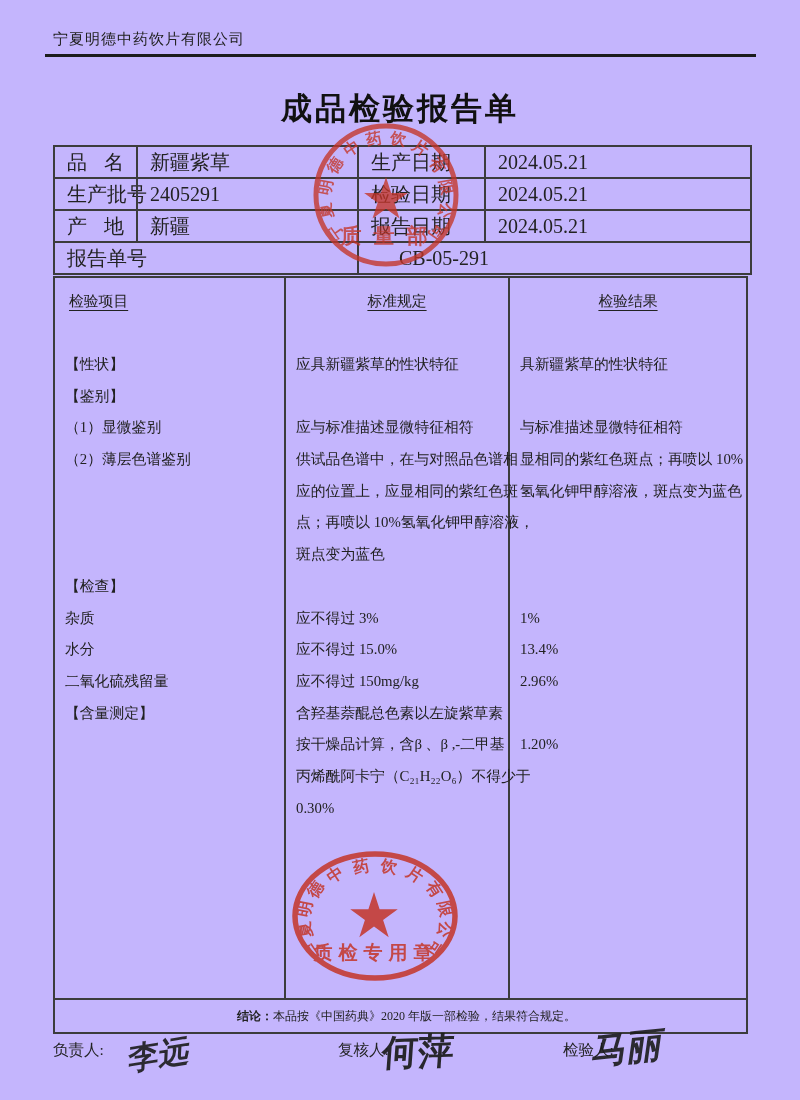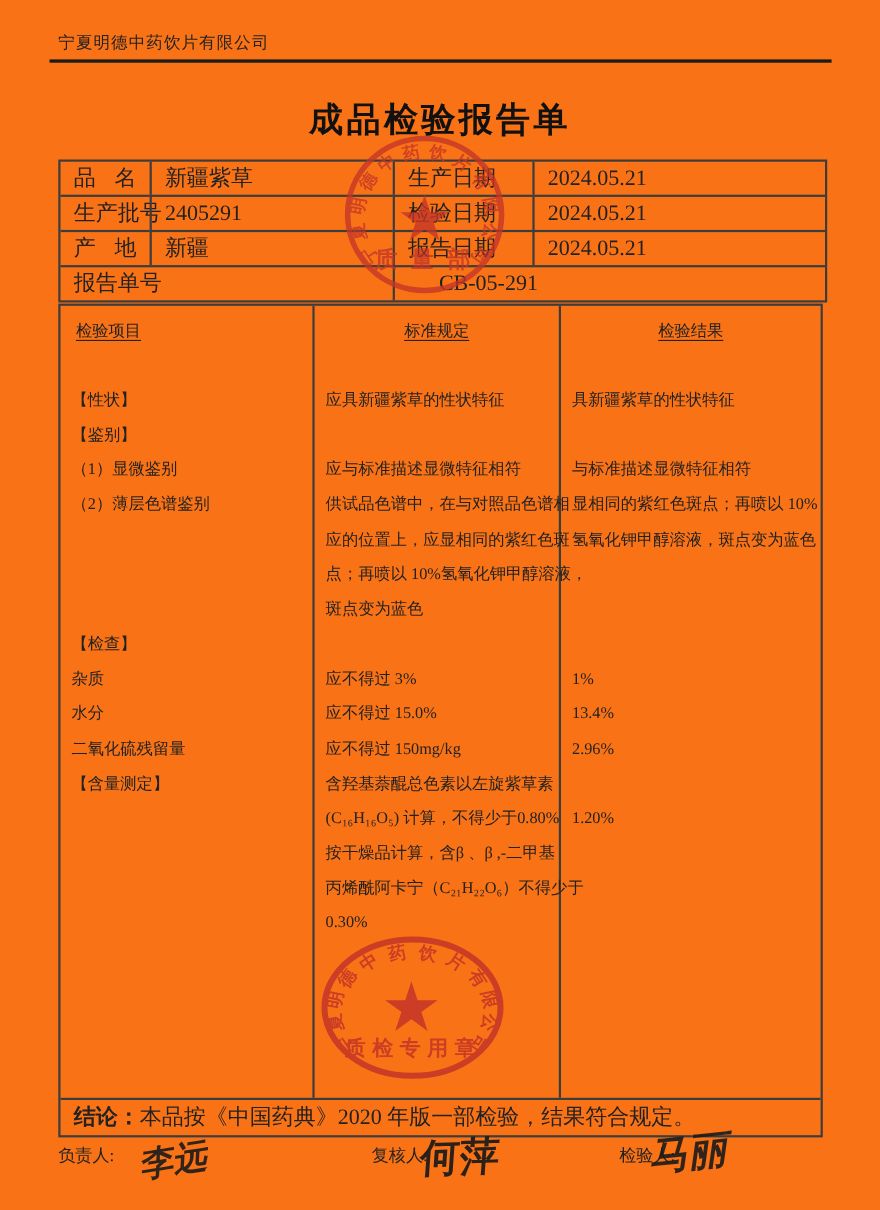--- a/index.html
+++ b/index.html
@@ -1,17 +1,17 @@
 <!DOCTYPE html>
 <html><head>
 <meta charset="utf-8">
 <style>
   html,body{margin:0;padding:0;background:#e8e8e8;}
   .page{
-    position:relative;width:800px;height:1100px;background:#f97316;
+    position:relative;width:800px;height:1100px;background:#c4b5fd;
     font-family:"Liberation Serif","DejaVu Serif",serif;color:#222;overflow:hidden;
     margin:0 auto;
   }
   
   .hdr-company{position:absolute;left:53px;top:30px;font-size:15px;letter-spacing:1px;}
   .hdr-code{position:absolute;right:50px;top:30px;font-size:15px;}
   .hdr-rule{position:absolute;left:45px;top:54px;width:711px;height:2.5px;background:#1c1c1c;}
   
   .title{position:absolute;left:0;right:0;top:88px;text-align:center;
     font-family:"Liberation Sans","DejaVu Sans",sans-serif;
@@ -36,21 +36,21 @@
   .rt-head span{text-decoration:underline;text-underline-offset:4px;}
   .h1c{left:0;width:229px;padding-left:14px;}
   .h2c{left:231px;width:222px;text-align:center;}
   .h3c{left:455px;width:236px;text-align:center;}
   .col{position:absolute;top:71px;}
   .col-items{left:10px;width:215px;}
   .col-std{left:241px;width:210px;}
   .col-res{left:465px;width:224px;}
   .line{height:31.7px;line-height:31.7px;white-space:nowrap;}
   .concl{position:absolute;left:0;right:0;bottom:0;height:32px;line-height:32px;
-    border-top:2px solid #3c3c3c;padding-left:12px;font-size:20px;white-space:nowrap;}
+    border-top:2px solid #3c3c3c;padding-left:12px;font-size:12px;white-space:nowrap;text-align:center;}
   .concl b{font-weight:700;}
   
   .signrow{position:absolute;top:1040px;left:0;width:800px;font-size:15.5px;}
   .role{position:absolute;white-space:nowrap;}
   .r0{left:53px;} .r1{left:338px;} .r2{left:563px;}
   .sig{position:absolute;color:#1b1b1b;font-weight:600;white-space:nowrap;
     font-family:"Liberation Serif","DejaVu Serif",serif;}
   .sig0{left:128px;top:-6px;font-size:31px;transform:rotate(-9deg) skewX(-12deg);opacity:.9;}
   .sig1{left:382px;top:-12px;font-size:36px;transform:rotate(-2deg) skewX(-6deg);opacity:.92;}
   .sig2{left:592px;top:-16px;font-size:36px;transform:rotate(-6deg) skewX(-14deg);opacity:.9;}
@@ -124,21 +124,20 @@
         <div class="line">应与标准描述显微特征相符</div>
         <div class="line">供试品色谱中，在与对照品色谱相</div>
         <div class="line">应的位置上，应显相同的紫红色斑</div>
         <div class="line">点；再喷以 10%氢氧化钾甲醇溶液，</div>
         <div class="line">斑点变为蓝色</div>
         <div class="line"></div>
         <div class="line">应不得过 3%</div>
         <div class="line">应不得过 15.0%</div>
         <div class="line">应不得过 150mg/kg</div>
         <div class="line">含羟基萘醌总色素以左旋紫草素</div>
-        <div class="line">(C₁₆H₁₆O₅) 计算，不得少于0.80%</div>
         <div class="line">按干燥品计算，含β 、β ,-二甲基</div>
         <div class="line">丙烯酰阿卡宁（C₂₁H₂₂O₆）不得少于</div>
         <div class="line">0.30%</div>
       </div>
     <div class="col col-res">
         <div class="line">具新疆紫草的性状特征</div>
         <div class="line"></div>
         <div class="line">与标准描述显微特征相符</div>
         <div class="line">显相同的紫红色斑点；再喷以 10%</div>
         <div class="line">氢氧化钾甲醇溶液，斑点变为蓝色</div>

